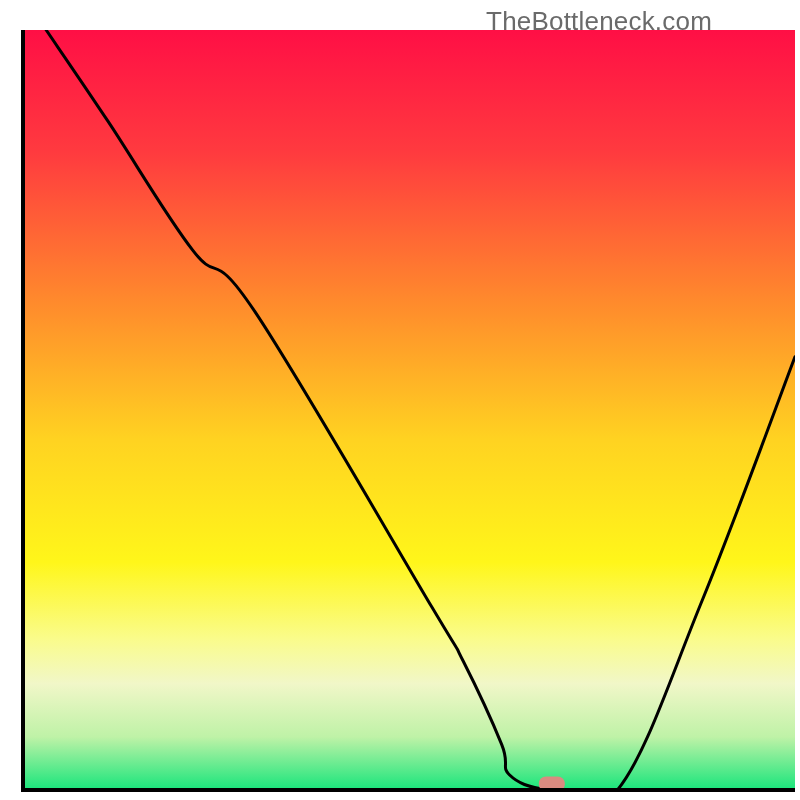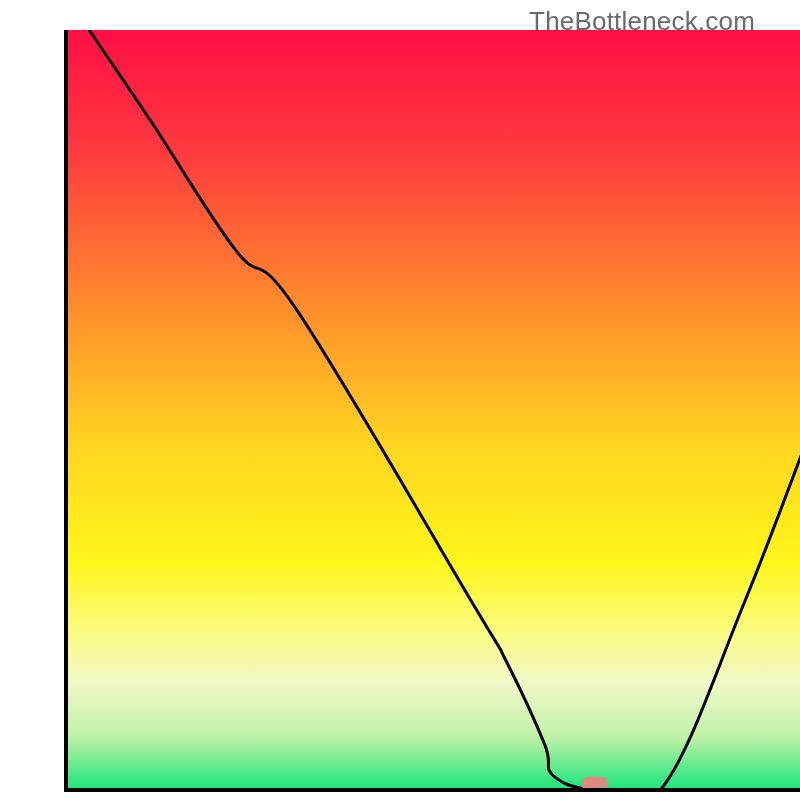--- a/index.html
+++ b/index.html
@@ -7,21 +7,20 @@
     padding: 0;
     width: 800px;
     height: 800px;
     background: #ffffff;
     overflow: hidden;
   }
   .container {
     position: relative;
     width: 722px;
     height: 800px;
-    padding-left: 43px;
   }
   .watermark {
     position: absolute;
     top: 6px;
     right: 10px;
     font-family: Arial, Helvetica, sans-serif;
     font-size: 26px;
     font-weight: 500;
     color: #6a6a6a;
     letter-spacing: 0.2px;

